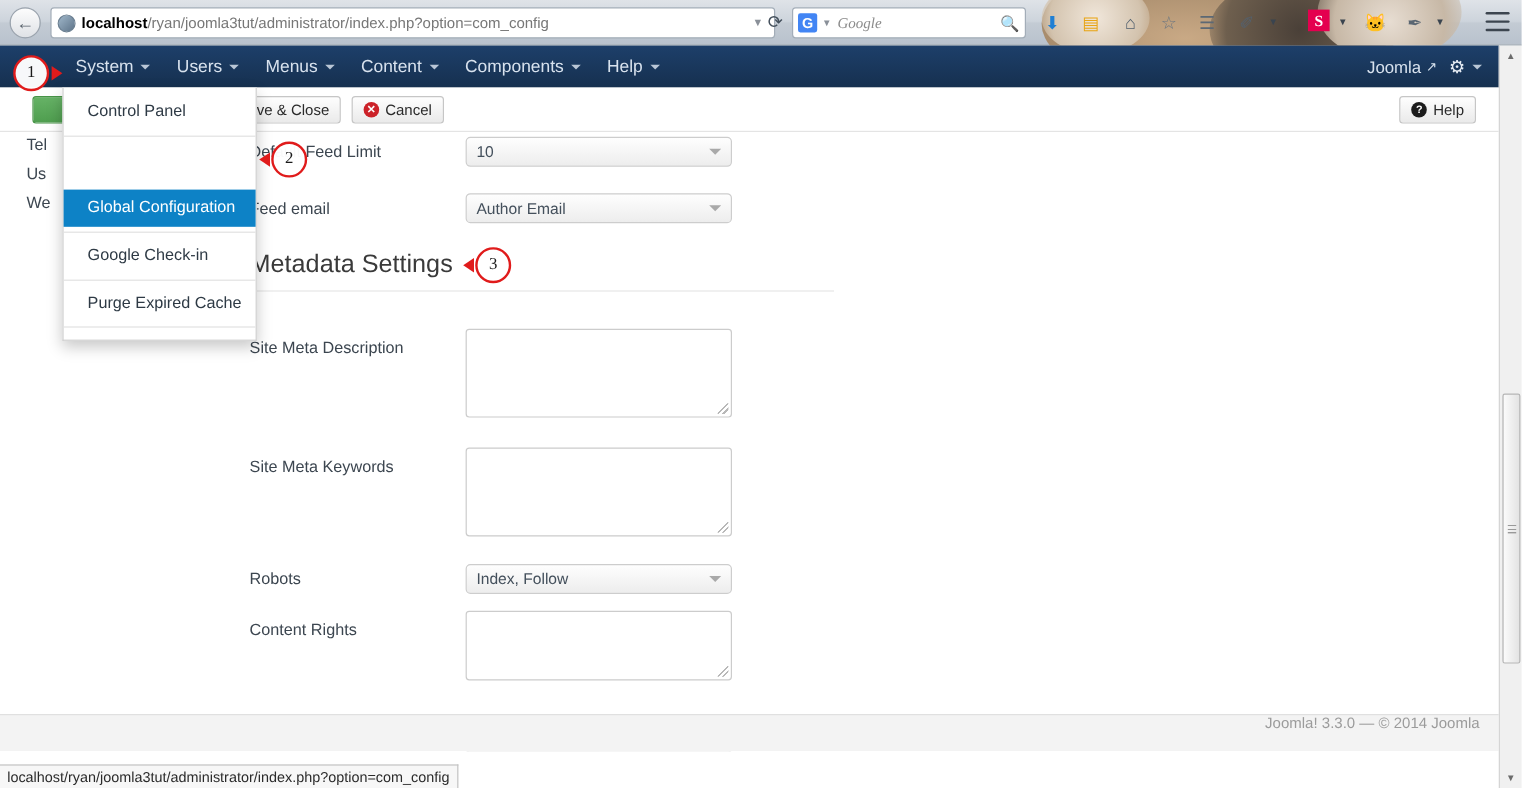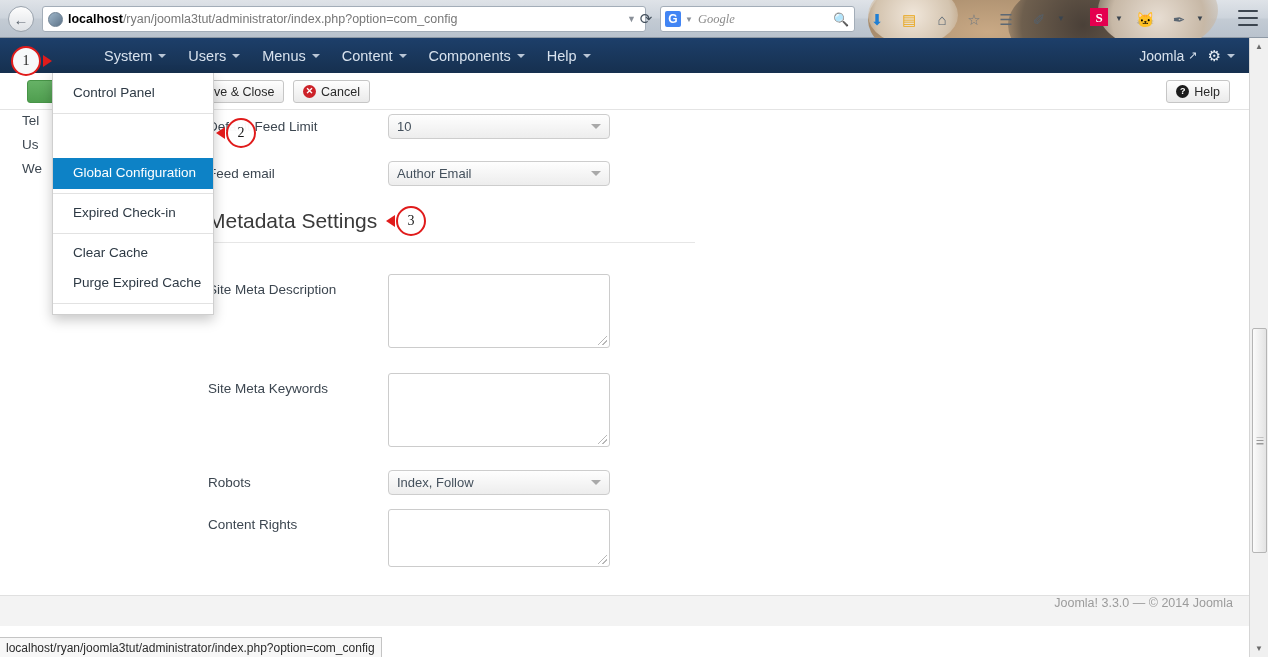--- a/index.html
+++ b/index.html
@@ -322,21 +322,21 @@
     </div>
 
   <div id="menu-button">
     <i></i>
       <i></i>
       <i></i>
   </div>
 </div>
 
 <div id="admin-menubar">
-  <div id="admin-menu-host" style="display:flex;align-items:center;height:35px;padding-left:41px;">
+  <div id="admin-menu-host" style="display:flex;align-items:center;height:35px;">
       <div class="menu-item first">
         <span>System</span>
         <span class="menu-caret"></span>
       </div>
       <div class="menu-item">
         <span>Users</span>
         <span class="menu-caret"></span>
       </div>
       <div class="menu-item">
         <span>Menus</span>
@@ -444,23 +444,22 @@
   <div id="page-footer">
     <span>Joomla! 3.3.0  —  © 2014 Joomla</span>
   </div>
 </div>
 
 <div id="system-dropdown">
     <div class="dd-item"><span>Control Panel</span></div>
     <div class="dd-sep"></div>
     <div class="dd-item active"><span>Global Configuration</span></div>
     <div class="dd-sep"></div>
-    <div class="dd-item"><span>Expired Check-in</span></div>
+    <div class="dd-item"><span>Google Check-in</span></div>
     <div class="dd-sep"></div>
-    <div class="dd-item"><span>Clear Cache</span></div>
     <div class="dd-item"><span>Purge Expired Cache</span></div>
     <div class="dd-sep"></div>
   </div>
 
 <div id="page-scrollbar">
   <div class="sb-arrow" id="sb-up">▲</div>
   <div id="sb-thumb">
       <div class="grip"></div>
     </div>
   <div class="sb-arrow" id="sb-down">▼</div>

